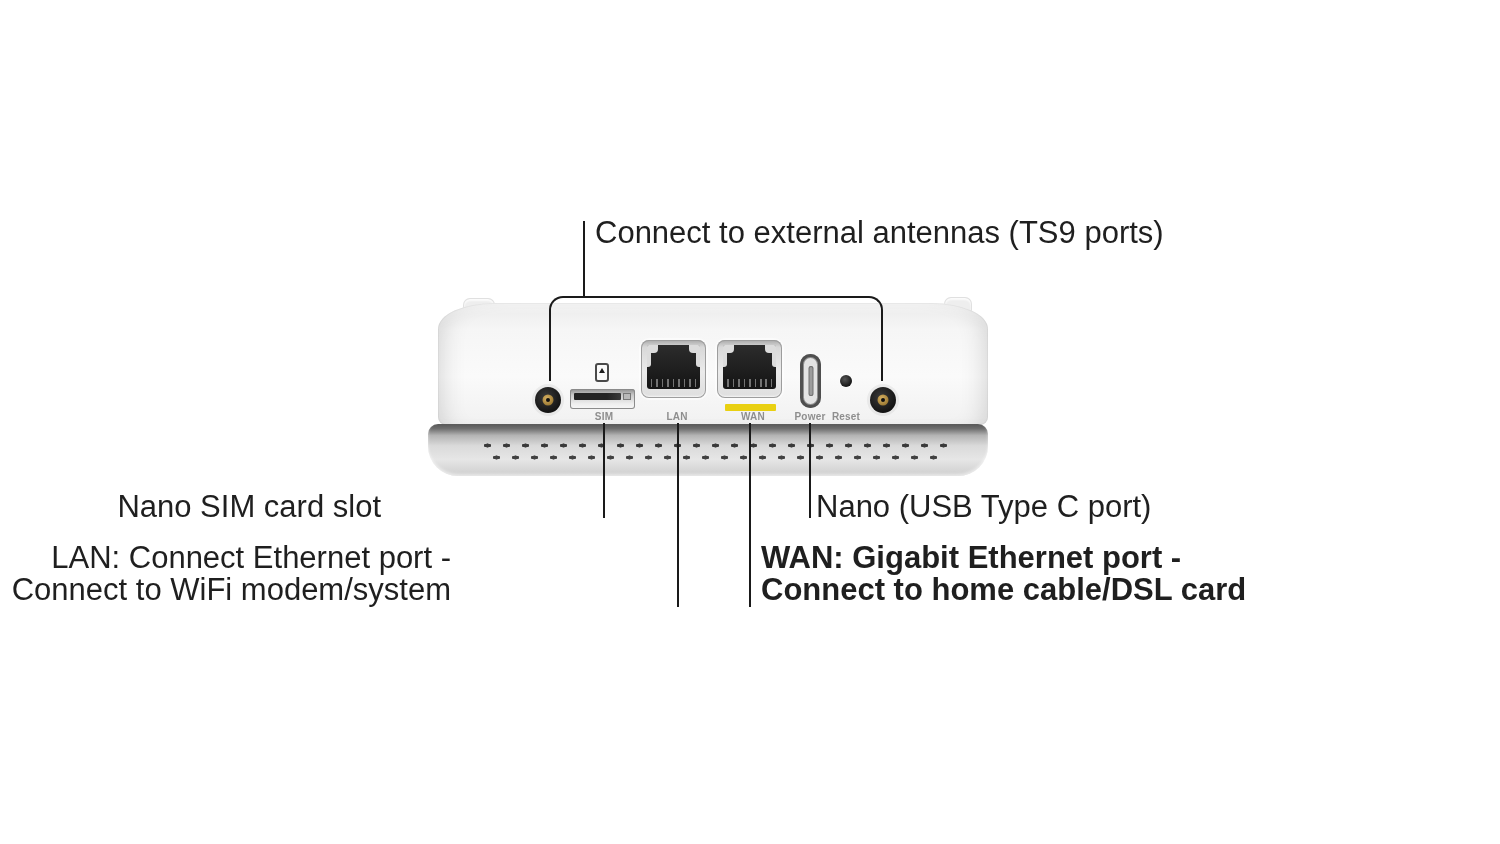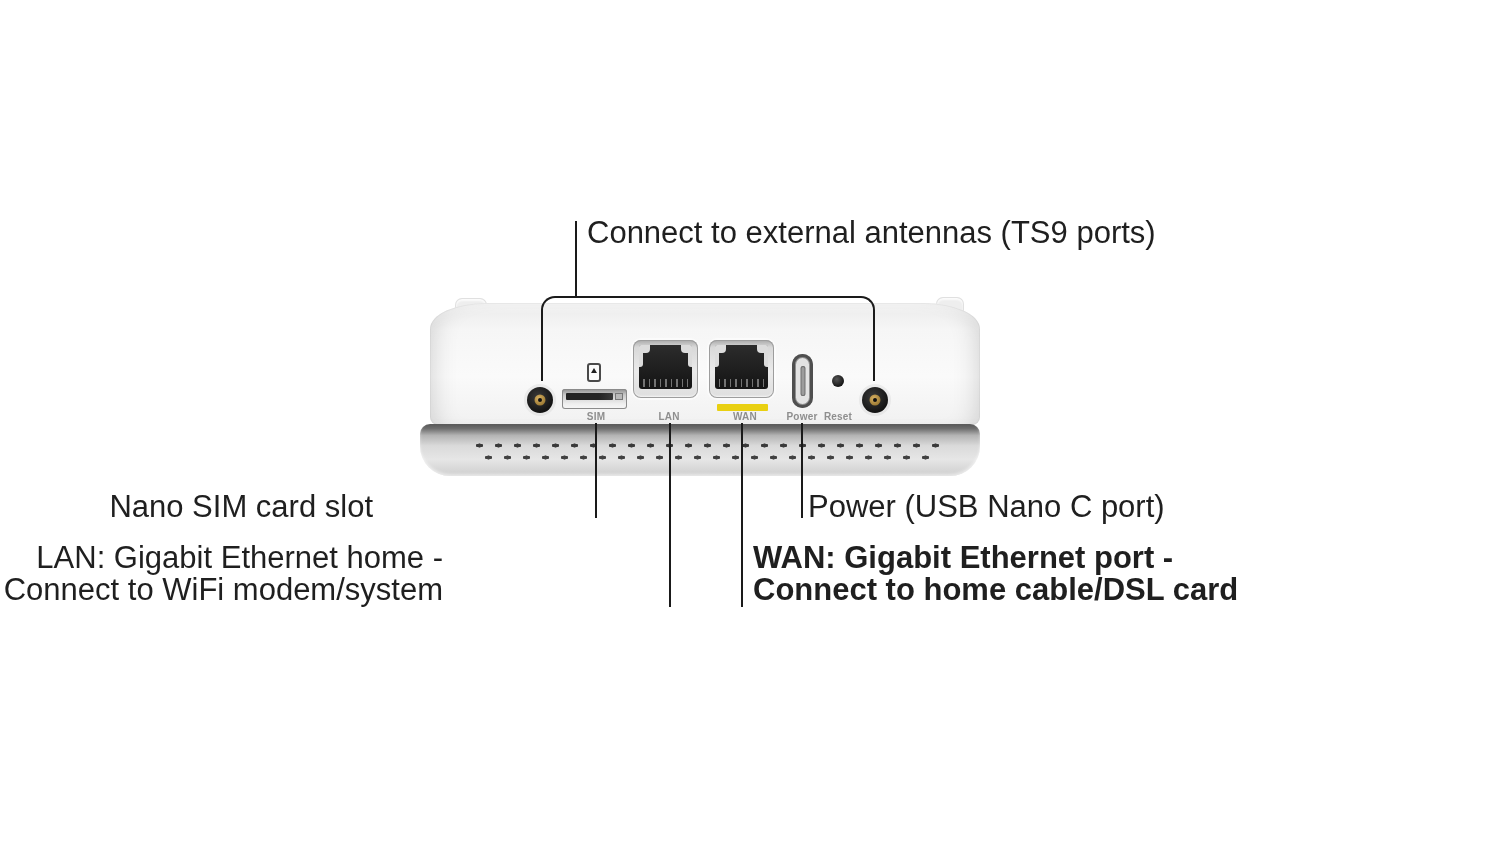--- a/index.html
+++ b/index.html
@@ -1,18 +1,18 @@
 <!DOCTYPE html>
 <html><head>
 <meta charset="utf-8">
 <style>
   html,body{margin:0;padding:0;background:#fff;}
   .canvas{
     position:relative;width:1291px;height:844px;background:#ffffff;overflow:hidden;
-    font-family:"Liberation Sans", sans-serif;color:#1f1f1f;
+    font-family:"Liberation Sans", sans-serif;color:#1f1f1f;margin-left:8px;
   }
   
   .callout-text{
     position:absolute;font-size:31px;line-height:32px;letter-spacing:0;
     color:#1f1f1f;white-space:nowrap;
   }
   .top-label{left:587px;top:217px;}
   .nano-label{right:918px;top:491px;text-align:right;}
   .powerport-label{left:808px;top:491px;}
   .lan-block{right:848px;top:542px;text-align:right;}
@@ -170,23 +170,23 @@
   <div class="port-label pl-wan">WAN</div>
   <div class="port-label pl-power">Power</div>
   <div class="port-label pl-reset">Reset</div>
 
   <div class="vline sim-line"></div>
   <div class="vline lan-line"></div>
   <div class="vline wan-line"></div>
   <div class="vline power-line"></div>
 
   <div class="callout-text nano-label">Nano SIM card slot</div>
-  <div class="callout-text powerport-label">Power (USB Nano C port)</div>
+  <div class="callout-text powerport-label">Nano (USB Type C port)</div>
   <div class="callout-text lan-block">
-    <div>LAN: Gigabit Ethernet home -</div>
+    <div>LAN: Connect Ethernet port -</div>
     <div>Connect to WiFi modem/system</div>
   </div>
   <div class="callout-text wan-block">
     <div>WAN: Gigabit Ethernet port -</div>
     <div>Connect to home cable/DSL card</div>
   </div>
 
 </div>
 
 </body></html>

